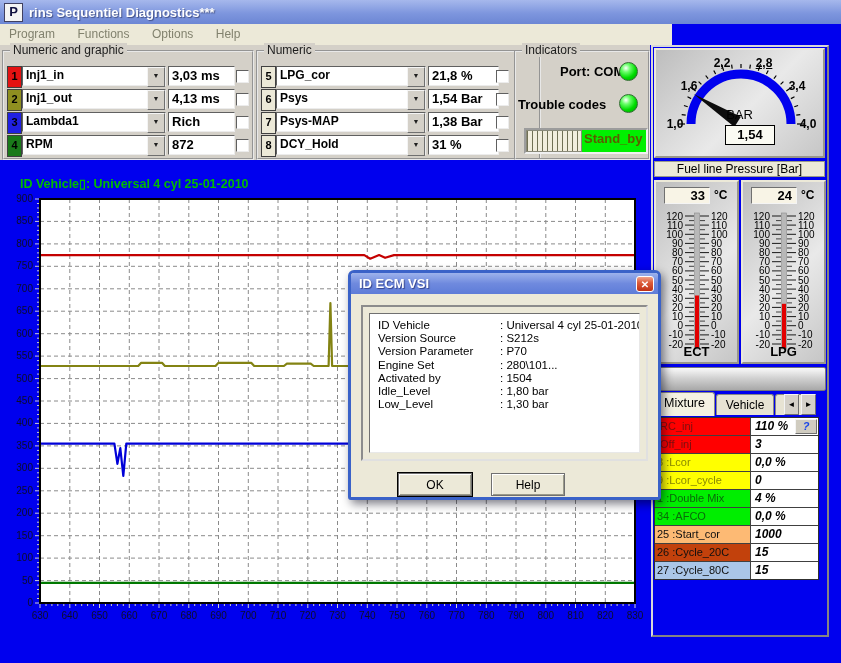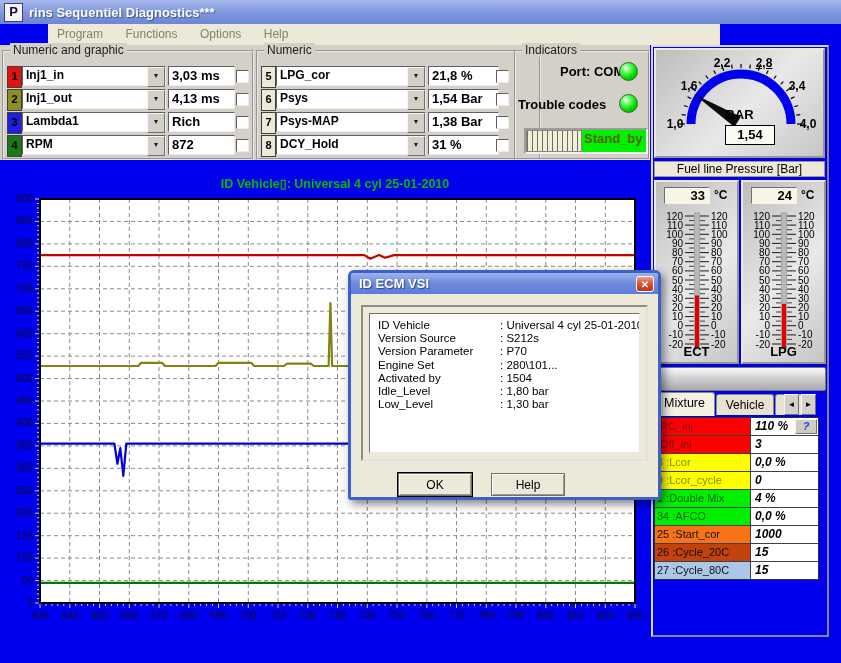--- a/index.html
+++ b/index.html
@@ -12,21 +12,21 @@
   .abs{position:absolute;}
 
   
   .titlebar{left:0;top:0;width:841px;height:24px;
     background:linear-gradient(180deg,#a6b8ec 0%,#7e96de 55%,#6c86d4 100%);
     display:flex;align-items:center;}
   .app-icon{width:17px;height:17px;margin:0 6px 0 4px;background:#f4f4f4;
     border:1px solid #404060;color:#101040;font-weight:bold;font-size:13px;
     line-height:16px;text-align:center;}
   .win-title{color:#fff;font-weight:bold;font-size:13px;text-shadow:1px 1px 1px rgba(0,0,30,.45);}
-  .menubar{left:0;top:24px;width:672px;height:21px;background:#ece9d8;border-bottom:1px solid #c8c4b4;margin-left:48px;}
+  .menubar{left:0;top:24px;width:672px;height:21px;background:#ece9d8;border-bottom:1px solid #c8c4b4;}
   .menu-item{display:inline-block;padding:3px 9px 0 9px;font-size:12px;color:#82826e;}
 
   
   .ctrlstrip{left:0;top:45px;width:650px;height:115px;background:#d4d0c8;}
   .groupbox{position:absolute;border:2px groove #e8e8e8;}
   .gb-label{position:absolute;top:-9px;left:6px;background:#d4d0c8;padding:0 3px;
     font-size:12px;color:#1c1c1c;}
   .ch-row{position:absolute;left:0;height:20px;width:100%;}
   .chip{position:absolute;left:3px;top:0;width:13px;height:20px;border:1px solid #404040;
     font-size:11px;font-weight:bold;color:#000;text-align:center;line-height:18px;}
@@ -53,21 +53,21 @@
 
   
   .rpanel{left:650px;top:45px;width:191px;height:618px;background:#0000ee;}
   .rframe{position:absolute;left:1px;top:0;width:178px;height:592px;
     border:2px outset #d8d8d8;box-sizing:border-box;background:#0000ee;}
   .gaugebox{position:absolute;left:1px;top:1px;width:171px;height:110px;
     border:2px outset #ece9d8;box-sizing:border-box;
     background:linear-gradient(135deg,#bdbdbd 0%,#e9e9e9 55%,#c6c6c6 100%);}
   .gtick{position:absolute;transform:translate(-50%,-50%);font-size:12px;font-weight:bold;color:#000;}
   .gauge-unit{position:absolute;left:0;top:57px;width:100%;text-align:center;
-    font-size:13px;font-weight:bold;color:#000;}
+    font-size:13px;font-weight:normal;color:#000;}
   .gauge-valuebox{position:absolute;left:61px;top:75px;width:48px;height:18px;
     background:#fbfbf3;border:1px solid #000;font-size:13px;font-weight:bold;
     text-align:center;line-height:17px;color:#000;margin-left:8px;}
   .gauge-caption{position:absolute;left:1px;top:114px;width:171px;height:16px;
     background:#ece9d8;border:1px solid #9a9a8a;box-sizing:border-box;
     font-size:12px;color:#000;text-align:center;line-height:14px;}
   .thermo{position:absolute;top:133px;height:184px;border:2px outset #ece9d8;box-sizing:border-box;
     background:linear-gradient(135deg,#bdbdbd 0%,#e9e9e9 55%,#c6c6c6 100%);}
   .thermo-valuebox{position:absolute;left:8px;top:5px;width:46px;height:17px;
     background:#f8f4e6;border:1px solid;border-color:#707070 #f4f4f4 #f4f4f4 #707070;
@@ -92,21 +92,21 @@
   .prow:last-child{border-bottom:none;}
   .plabel{width:96px;box-sizing:border-box;font-size:11px;padding:2px 0 0 2px;
     border-right:1px solid #404040;white-space:nowrap;overflow:hidden;}
   .pvalue{flex:1;position:relative;background:#fff;font-size:12px;font-weight:bold;
     color:#000;padding:1px 0 0 4px;font-style:italic;}
   .phelp{position:absolute;right:1px;top:1px;width:20px;height:13px;background:#d0ccc0;
     border:1px solid;border-color:#f4f4f4 #707070 #707070 #f4f4f4;
     color:#1a46e8;font-weight:bold;font-size:11px;line-height:12px;text-align:center;}
 
   
-  .chart-title{left:20px;top:176px;width:630px;text-align:center;
+  .chart-title{left:20px;top:176px;width:630px;text-align:left;
     font-size:12.5px;font-weight:bold;color:#00bb00;}
 
   
   .dialog{left:348px;top:270px;width:313px;height:230px;z-index:50;
     background:#ece9d8;border:3px solid #3a62c8;border-radius:6px 6px 3px 3px;
     box-sizing:border-box;box-shadow:3px 4px 10px rgba(0,0,20,.5);}
   .dlg-title{height:21px;background:linear-gradient(180deg,#9db2ec 0%,#6f8ade 50%,#5e7cd8 100%);
     border-radius:3px 3px 0 0;color:#fff;font-weight:bold;font-size:13px;
     padding:3px 0 0 8px;box-sizing:border-box;text-shadow:1px 1px 1px rgba(0,0,60,.5);}
   .dlg-close{position:absolute;right:4px;top:3px;width:18px;height:16px;border-radius:3px;
@@ -785,21 +785,21 @@
         </div>
         <div class="prow">
           <span class="plabel" style="background:#00ee00;color:#0a6a0a">1 :Double Mix</span>
           <span class="pvalue">4 %</span>
         </div>
         <div class="prow">
           <span class="plabel" style="background:#00ee00;color:#0a6a0a">34 :AFCO</span>
           <span class="pvalue">0,0 %</span>
         </div>
         <div class="prow">
-          <span class="plabel" style="background:#f97316;color:#101010">25 :Start_cor</span>
+          <span class="plabel" style="background:#fdba74;color:#101010">25 :Start_cor</span>
           <span class="pvalue">1000</span>
         </div>
         <div class="prow">
           <span class="plabel" style="background:#c2410c;color:#101010">26 :Cycle_20C</span>
           <span class="pvalue">15</span>
         </div>
         <div class="prow">
           <span class="plabel" style="background:#aac6e8;color:#101010">27 :Cycle_80C</span>
           <span class="pvalue">15</span>
         </div>

